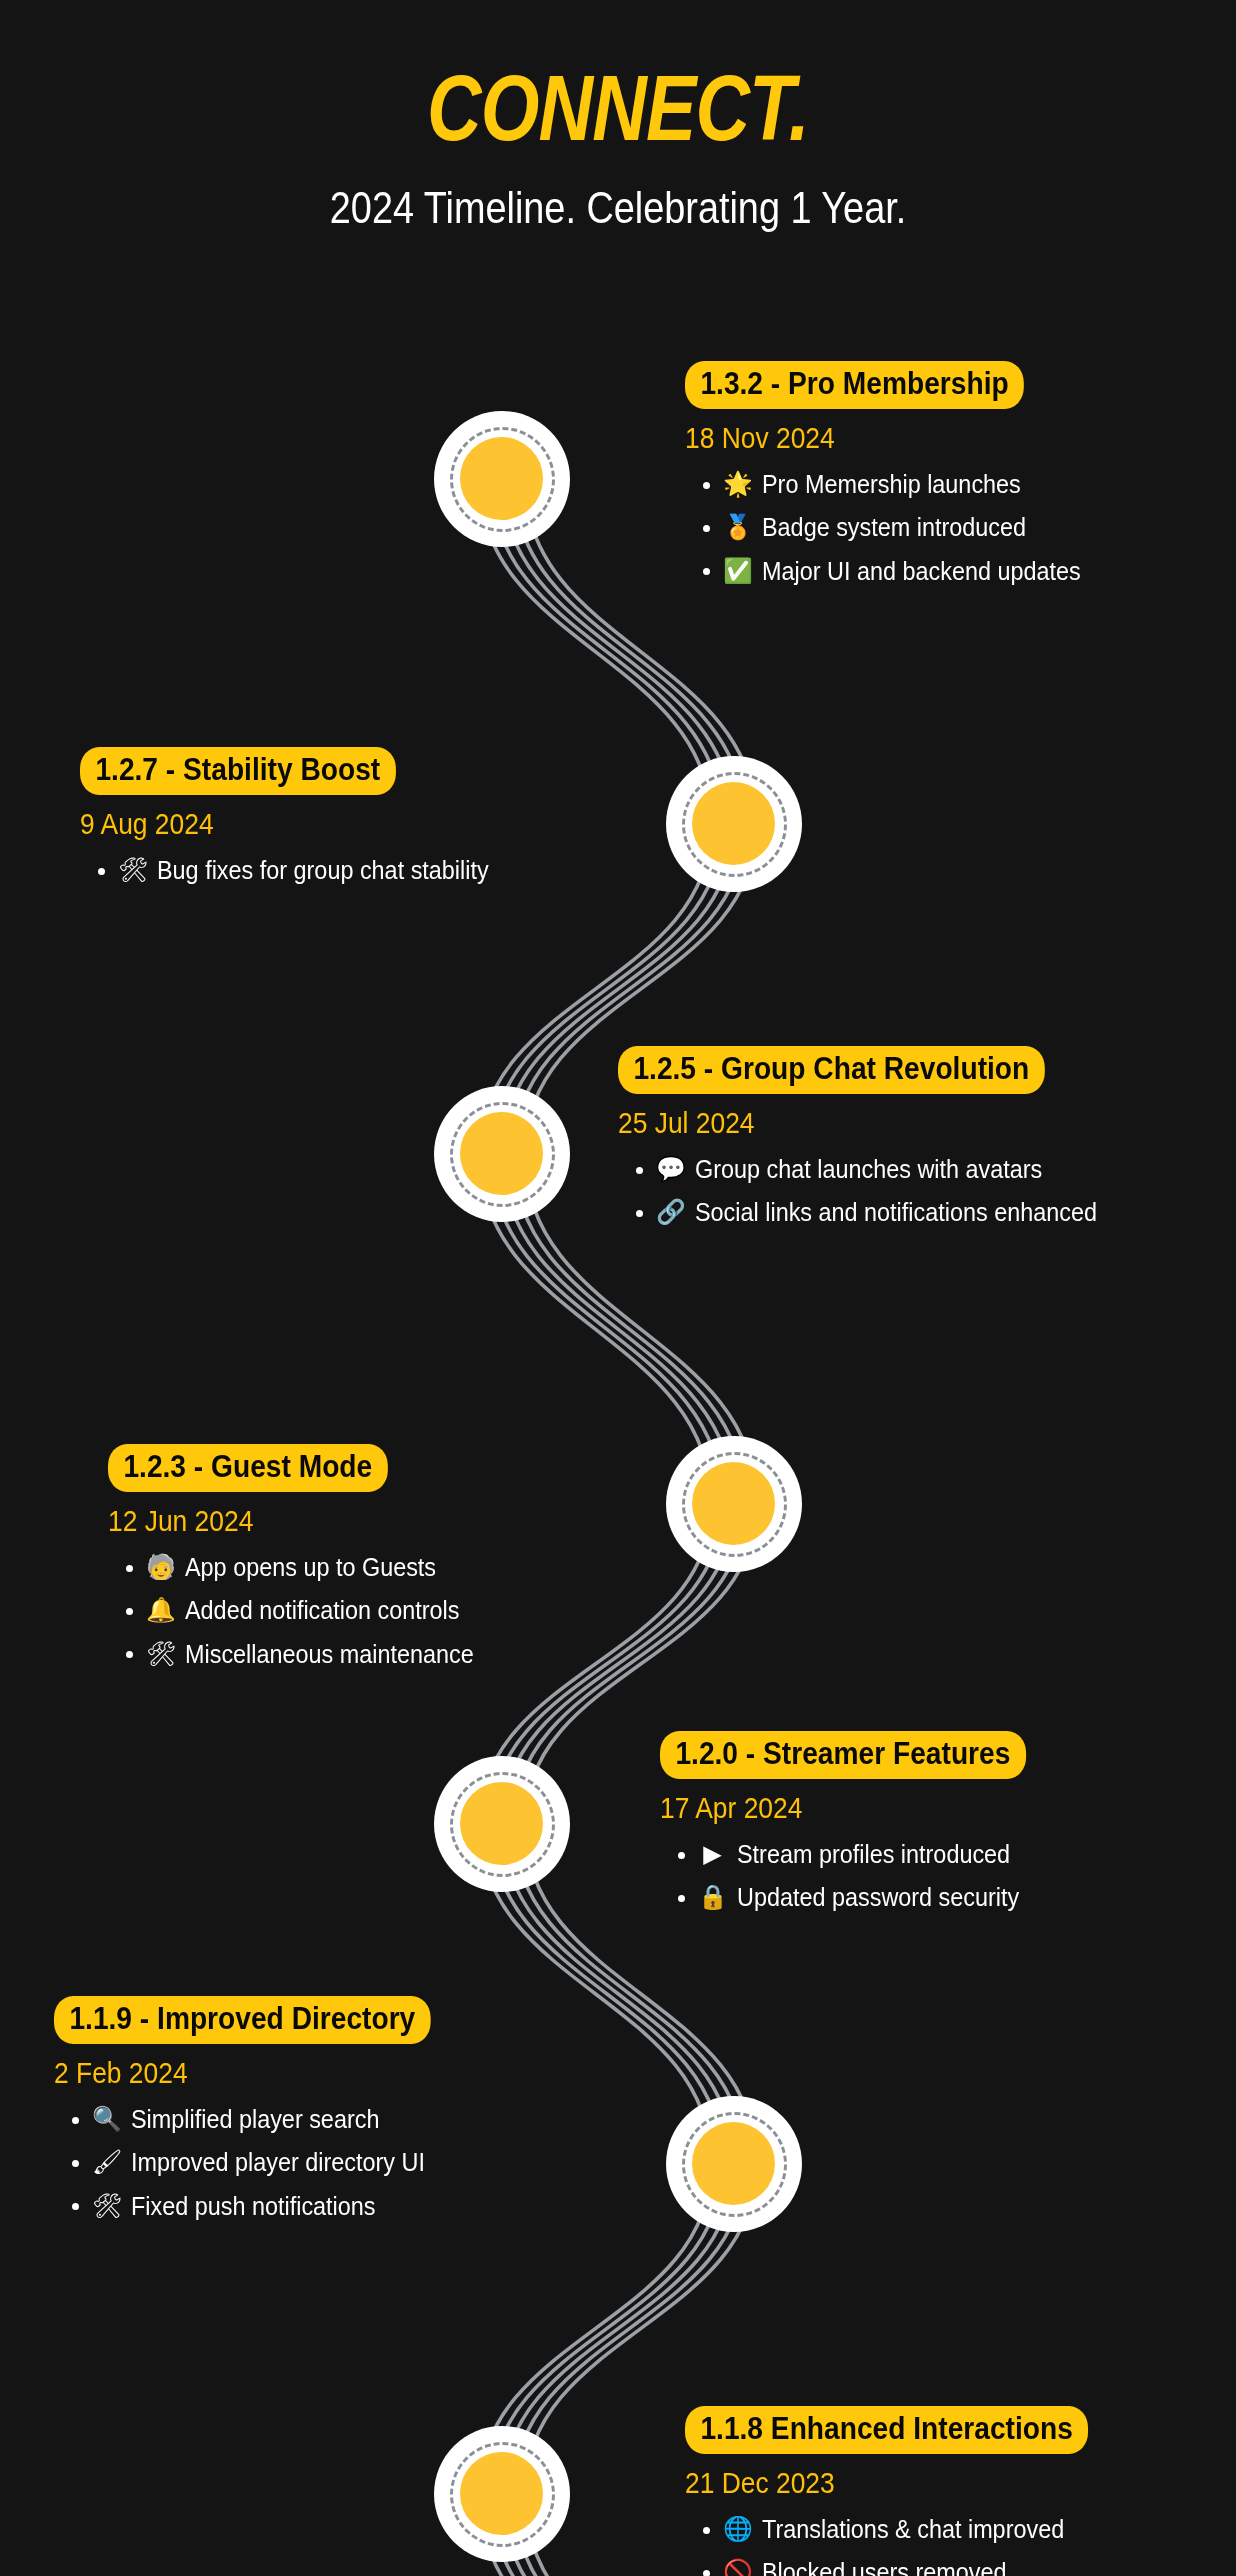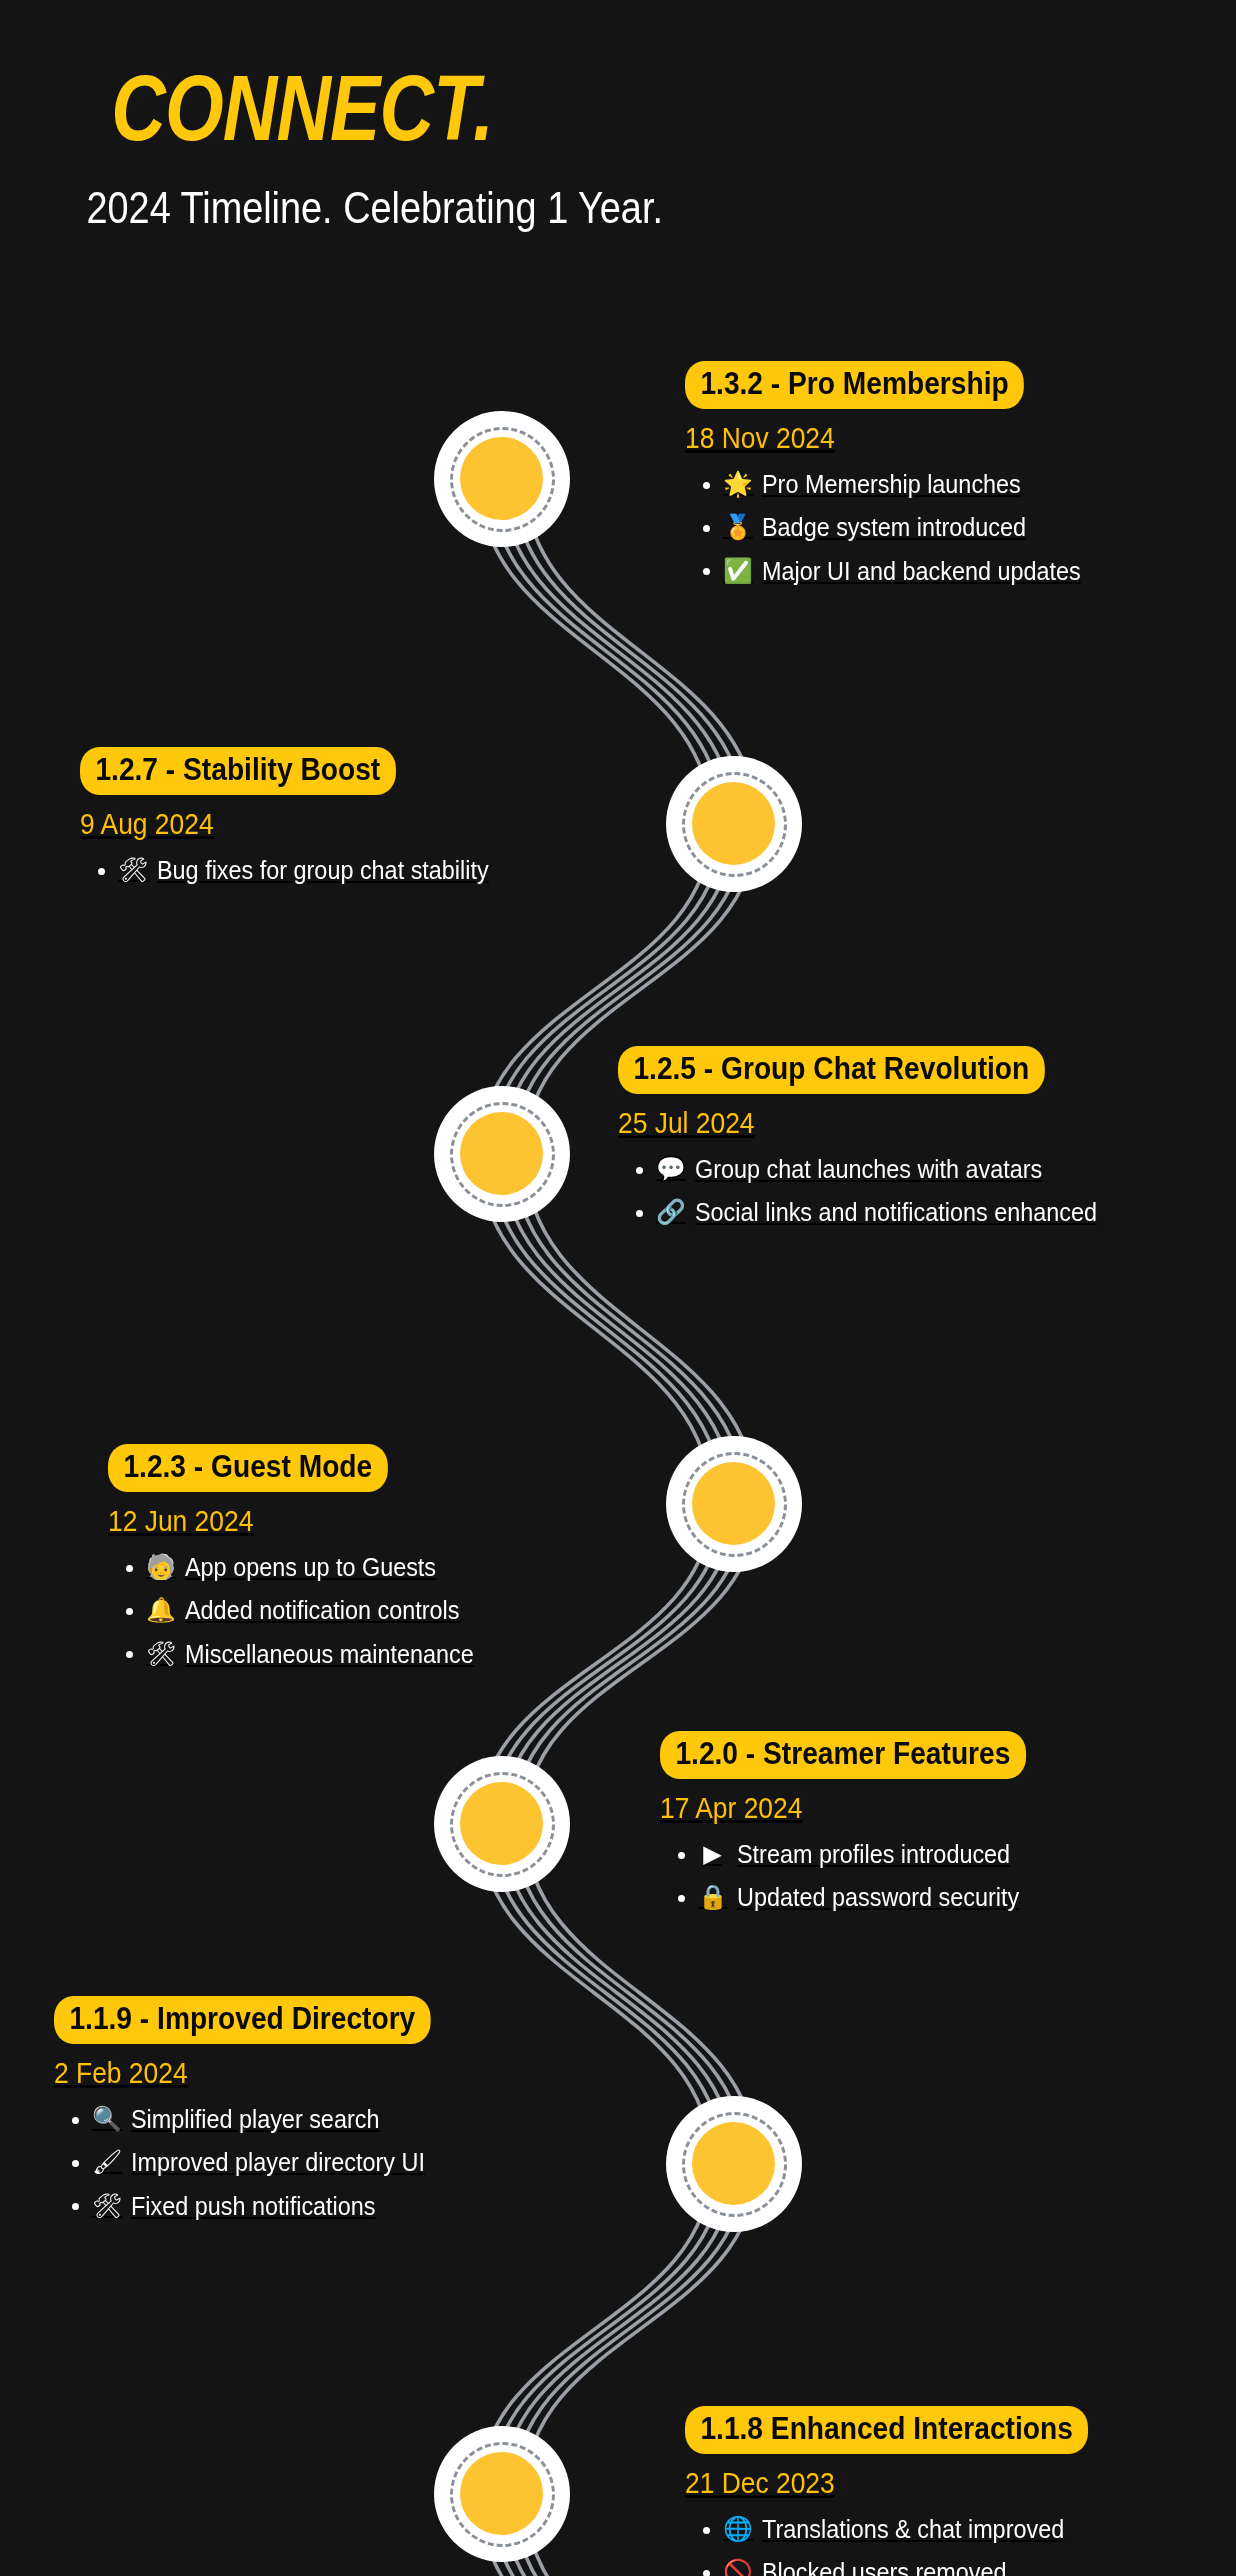--- a/index.html
+++ b/index.html
@@ -17,20 +17,21 @@
     width:1236px;
     height:3089px;
     background:#141414;
   }
 
   
   #header {
     position:absolute;
     left:0; top:62px;
     width:1236px;
+    text-align:center;
   }
   #brand {
     font-size:92px;
     line-height:1.0;
     font-weight:bold;
     font-style:italic;
     letter-spacing:-1px;
     color:#FFC80A;
     font-family:"Liberation Sans Narrow","Liberation Sans",sans-serif;
     transform:scaleX(0.82);
@@ -68,21 +69,21 @@
   }
   .node .core {
     position:absolute;
     left:26px; top:26px;
     width:83px; height:83px;
     border-radius:50%;
     background:#FDC330;
   }
 
   
-  .entry { position:absolute;text-decoration:underline; }
+  .entry { position:absolute; }
   .entry.right { text-align:left; }
   .entry.left  { text-align:left; }
 
   .pill {
     display:inline-block;
     background:#FFC80A;
     color:#0A0A0A;
     border-radius:21.6px;
     padding:6.2px 17.5px 10.3px 17.5px;
     font-size:32px;

